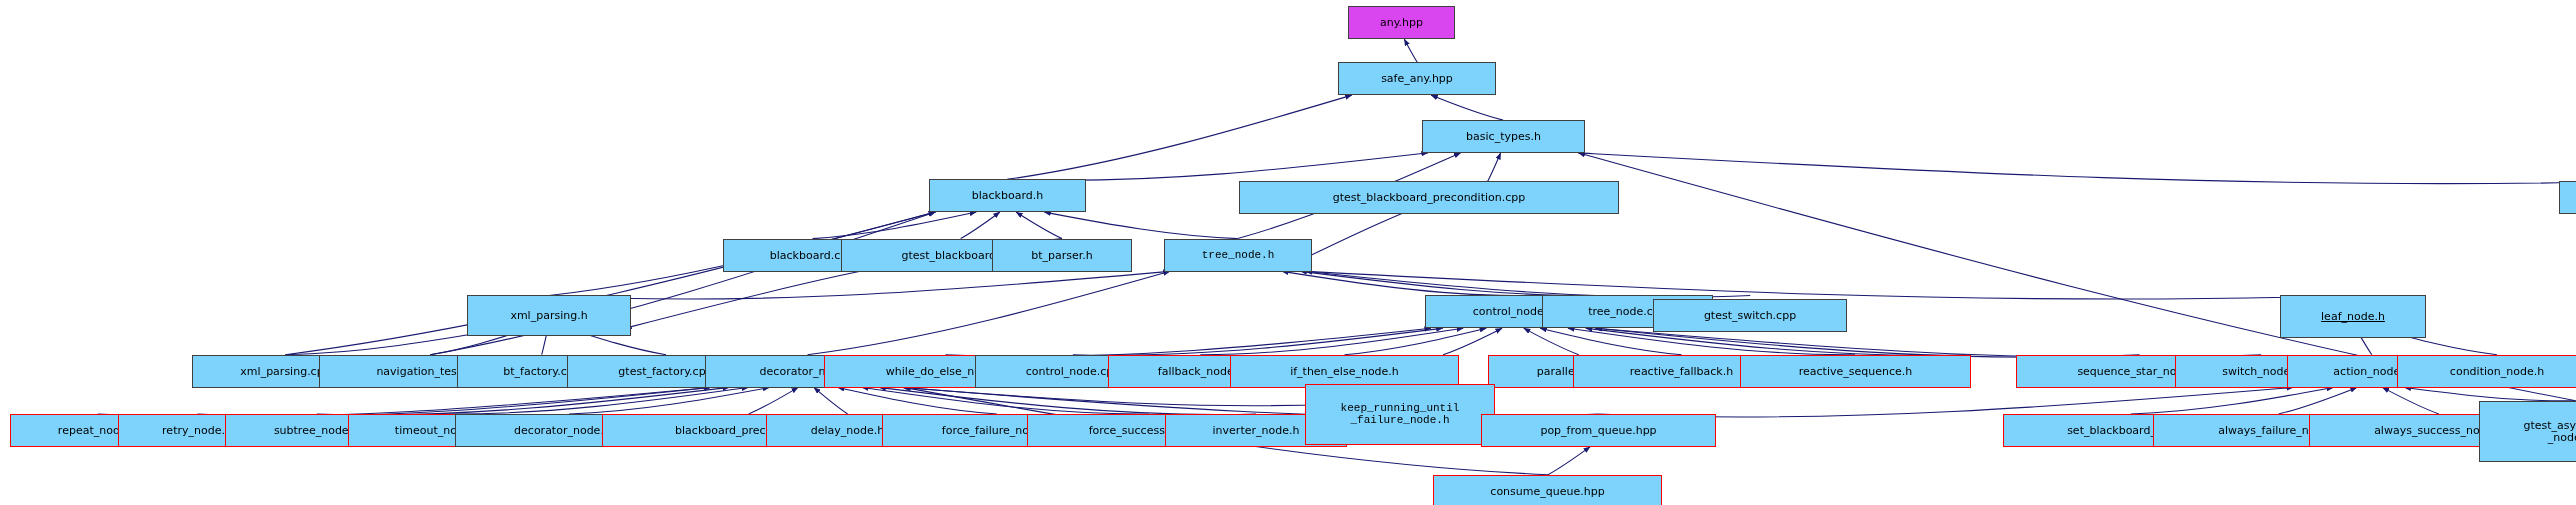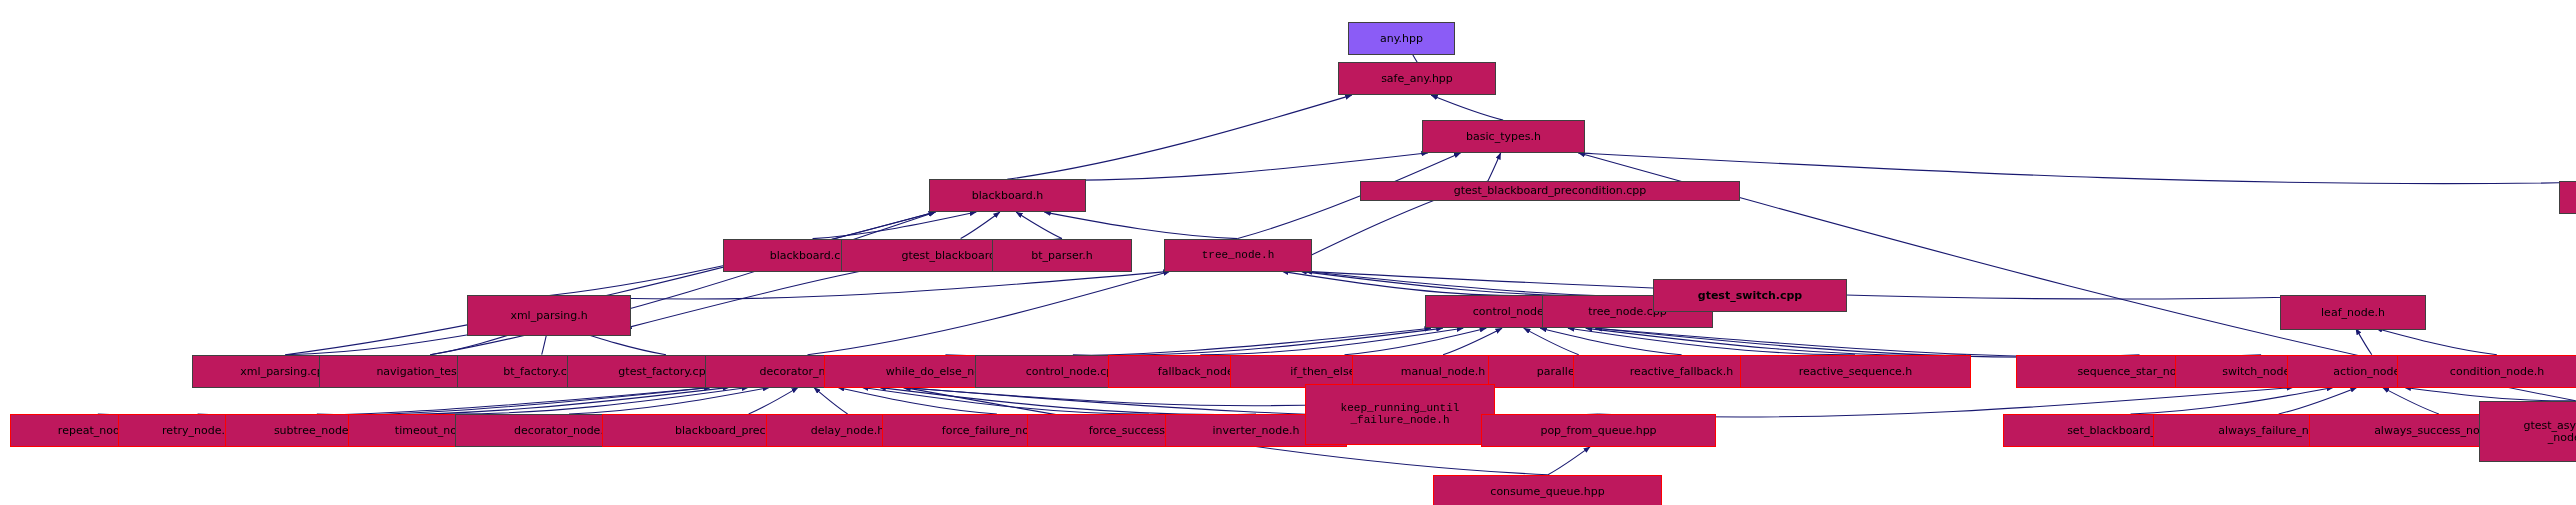--- a/index.html
+++ b/index.html
@@ -24,37 +24,36 @@
     height: 506px;
     pointer-events: none;
   }
   .gnode {
     position: absolute;
     box-sizing: border-box;
     display: flex;
     align-items: center;
     justify-content: center;
     text-align: center;
-    background: #be185d;
+    background: #7dd3fc;
     border: 0.8px solid #404040;
     color: #000000;
     font-size: 11px;
     line-height: 11.7px;
     white-space: pre;
     letter-spacing: 0px;
     cursor: pointer;
     z-index: 5;
   }
   .gnode.red {
     border: 0.8px solid #ff0000;
   }
   .gnode.root {
-    background: #8b5cf6;
+    background: #d946ef;
     border: 0.8px solid #404040;
-    margin-top: 16px;
   }
   .gnode .lbl {
     display: block;
     width: 100%;
   }
 </style>
 </head>
 <body>
 
 <div id="graph-root">
@@ -122,40 +121,39 @@
       <path d="M3304.5,514 C3227.619,515.7610898458 3150.7380000000003,505.56999043061 3084.84,497" fill="none" stroke="#191970" stroke-width="1.4" marker-end="url(#arrowhead)"></path>
       <path d="M2050.5,531 C2362.525,545.1 2674.55,518.9 2942,497" fill="none" stroke="#191970" stroke-width="1.4" marker-end="url(#arrowhead)"></path>
       <path d="M1986,609 C2004.963,598.6767419023683 2023.926,584.8245338560657 2040.18,573" fill="none" stroke="#191970" stroke-width="1.4" marker-end="url(#arrowhead)"></path>
       <path d="M1986,609 C1696.9,595.8 1407.8000000000002,542.3000000000001 1160,497" fill="none" stroke="#191970" stroke-width="1.4" marker-end="url(#arrowhead)"></path>
     </svg>
 <div class="gnode root" style="left: 1348px; top: 6.2px; width: 107px; height: 33px;"><span class="lbl">any.hpp</span></div>
     <div class="gnode" style="left: 1338px; top: 62px; width: 158px; height: 33px;"><span class="lbl">safe_any.hpp</span></div>
     <div class="gnode" style="left: 1422px; top: 120px; width: 163px; height: 33px;"><span class="lbl">basic_types.h</span></div>
     <div class="gnode" style="left: 2559px; top: 181px; width: 183px; height: 33px;"><span class="lbl">basic_types.cpp</span></div>
     <div class="gnode" style="left: 929px; top: 179px; width: 157px; height: 33px;"><span class="lbl">blackboard.h</span></div>
-    <div class="gnode" style="left: 1360px; top: 181px; width: 380px; height: 20px;"><span class="lbl">gtest_blackboard_precondition.cpp</span></div>
+    <div class="gnode" style="left: 1239px; top: 181px; width: 380px; height: 33px;"><span class="lbl">gtest_blackboard_precondition.cpp</span></div>
     <div class="gnode" style="left: 1164px; top: 239px; width: 148px; height: 33px; font-family: Liberation Mono, monospace;"><span class="lbl">tree_node.h</span></div>
     <div class="gnode" style="left: 723px; top: 239px; width: 178px; height: 33px;"><span class="lbl">blackboard.cpp</span></div>
     <div class="gnode" style="left: 841px; top: 239px; width: 239px; height: 33px;"><span class="lbl">gtest_blackboard.cpp</span></div>
     <div class="gnode" style="left: 992px; top: 239px; width: 140px; height: 33px;"><span class="lbl">bt_parser.h</span></div>
     <div class="gnode" style="left: 467px; top: 295px; width: 164px; height: 41px;"><span class="lbl">xml_parsing.h</span></div>
     <div class="gnode" style="left: 1425px; top: 295px; width: 177px; height: 33px;"><span class="lbl">control_node.h</span></div>
     <div class="gnode" style="left: 1542px; top: 295px; width: 171px; height: 33px;"><span class="lbl">tree_node.cpp</span></div>
-    <div class="gnode" style="left: 1653px; top: 279px; width: 194px; height: 33px; font-weight: bold;"><span class="lbl">gtest_switch.cpp</span></div>
-    <div class="gnode" style="left: 2280px; top: 295px; width: 146px; height: 35px;"><span class="lbl">leaf_node.h</span></div>
+    <div class="gnode" style="left: 1653px; top: 299px; width: 194px; height: 33px;"><span class="lbl">gtest_switch.cpp</span></div>
+    <div class="gnode" style="left: 2280px; top: 295px; width: 146px; height: 43px; text-decoration: underline;"><span class="lbl">leaf_node.h</span></div>
     <div class="gnode" style="left: 192px; top: 355px; width: 187px; height: 33px;"><span class="lbl">xml_parsing.cpp</span></div>
     <div class="gnode" style="left: 319px; top: 355px; width: 223px; height: 33px;"><span class="lbl">navigation_test.cpp</span></div>
     <div class="gnode" style="left: 457px; top: 355px; width: 170px; height: 33px;"><span class="lbl">bt_factory.cpp</span></div>
     <div class="gnode" style="left: 567px; top: 355px; width: 197px; height: 33px;"><span class="lbl">gtest_factory.cpp</span></div>
     <div class="gnode" style="left: 705px; top: 355px; width: 206px; height: 33px;"><span class="lbl">decorator_node.h</span></div>
     <div class="gnode red" style="left: 824px; top: 355px; width: 243px; height: 33px;"><span class="lbl">while_do_else_node.h</span></div>
     <div class="gnode" style="left: 975px; top: 355px; width: 196px; height: 33px;"><span class="lbl">control_node.cpp</span></div>
     <div class="gnode red" style="left: 1108px; top: 355px; width: 186px; height: 33px;"><span class="lbl">fallback_node.h</span></div>
     <div class="gnode red" style="left: 1230px; top: 355px; width: 229px; height: 33px;"><span class="lbl">if_then_else_node.h</span></div>
-    <div class="gnode red" style="left: 1352px; top: 355px; width: 182px; height: 33px;"><span class="lbl">manual_node.h</span></div>
     <div class="gnode red" style="left: 1488px; top: 355px; width: 182px; height: 33px;"><span class="lbl">parallel_node.h</span></div>
     <div class="gnode red" style="left: 1573px; top: 355px; width: 217px; height: 33px;"><span class="lbl">reactive_fallback.h</span></div>
     <div class="gnode red" style="left: 1740px; top: 355px; width: 231px; height: 33px;"><span class="lbl">reactive_sequence.h</span></div>
     <div class="gnode red" style="left: 2016px; top: 355px; width: 246px; height: 33px;"><span class="lbl">sequence_star_node.h</span></div>
     <div class="gnode red" style="left: 2175px; top: 355px; width: 173px; height: 33px;"><span class="lbl">switch_node.h</span></div>
     <div class="gnode red" style="left: 2287px; top: 355px; width: 170px; height: 33px;"><span class="lbl">action_node.h</span></div>
     <div class="gnode red" style="left: 2397px; top: 355px; width: 200px; height: 33px;"><span class="lbl">condition_node.h</span></div>
     <div class="gnode red" style="left: 10px; top: 414px; width: 175px; height: 33px;"><span class="lbl">repeat_node.h</span></div>
     <div class="gnode red" style="left: 118px; top: 414px; width: 158px; height: 33px;"><span class="lbl">retry_node.h</span></div>
     <div class="gnode red" style="left: 225px; top: 414px; width: 183px; height: 33px;"><span class="lbl">subtree_node.h</span></div>

